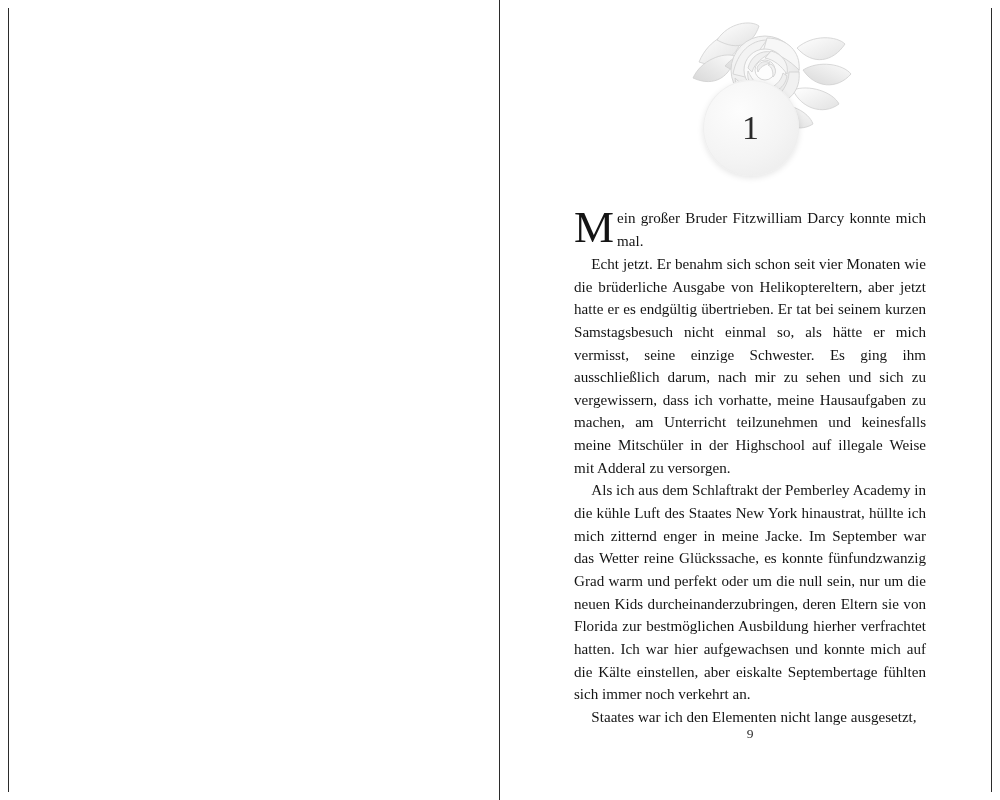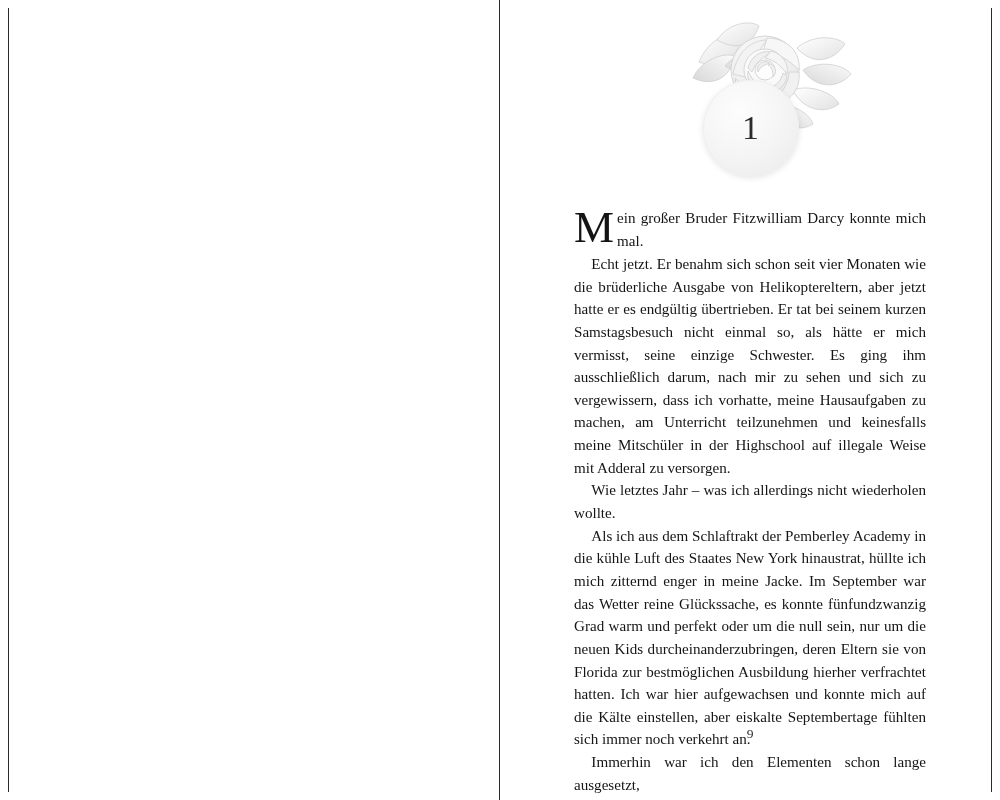--- a/index.html
+++ b/index.html
@@ -189,23 +189,22 @@
           </g>
         </svg>
       </div>
       <div class="ornament-circle"></div>
       <div class="chapter-number">1</div>
     </div>
 
     <div class="body-text">
       <p class="first dropcap-para"><span class="dropcap">M</span><span>ein großer Bruder Fitzwilliam Darcy konnte mich mal.</span></p>
       <p>Echt jetzt. Er benahm sich schon seit vier Monaten wie die brüderliche Ausgabe von Helikoptereltern, aber jetzt hatte er es endgültig übertrieben. Er tat bei seinem kurzen Samstagsbesuch nicht einmal so, als hätte er mich vermisst, seine einzige Schwester. Es ging ihm ausschließlich darum, nach mir zu sehen und sich zu vergewissern, dass ich vorhatte, meine Hausaufgaben zu machen, am Unterricht teilzunehmen und keinesfalls meine Mitschüler in der Highschool auf illegale Weise mit Adderal zu versorgen.</p>
-      <p>Wie letztes Jahr – was ich allerdings nicht wiederholen wollte.</p>
       <p>Als ich aus dem Schlaftrakt der Pemberley Academy in die kühle Luft des Staates New York hinaustrat, hüllte ich mich zitternd enger in meine Jacke. Im September war das Wetter reine Glückssache, es konnte fünfundzwanzig Grad warm und perfekt oder um die null sein, nur um die neuen Kids durcheinanderzubringen, deren Eltern sie von Florida zur bestmöglichen Ausbildung hierher verfrachtet hatten. Ich war hier aufgewachsen und konnte mich auf die Kälte einstellen, aber eiskalte Septembertage fühlten sich immer noch verkehrt an.</p>
-      <p>Immerhin war ich den Elementen schon lange ausgesetzt,</p>
+      <p>Staates war ich den Elementen nicht lange ausgesetzt,</p>
     </div>
 
     <div class="folio">
       <span class="folio-inner">9</span>
     </div>
   </div>
 
 </div>
 
 </body></html>

